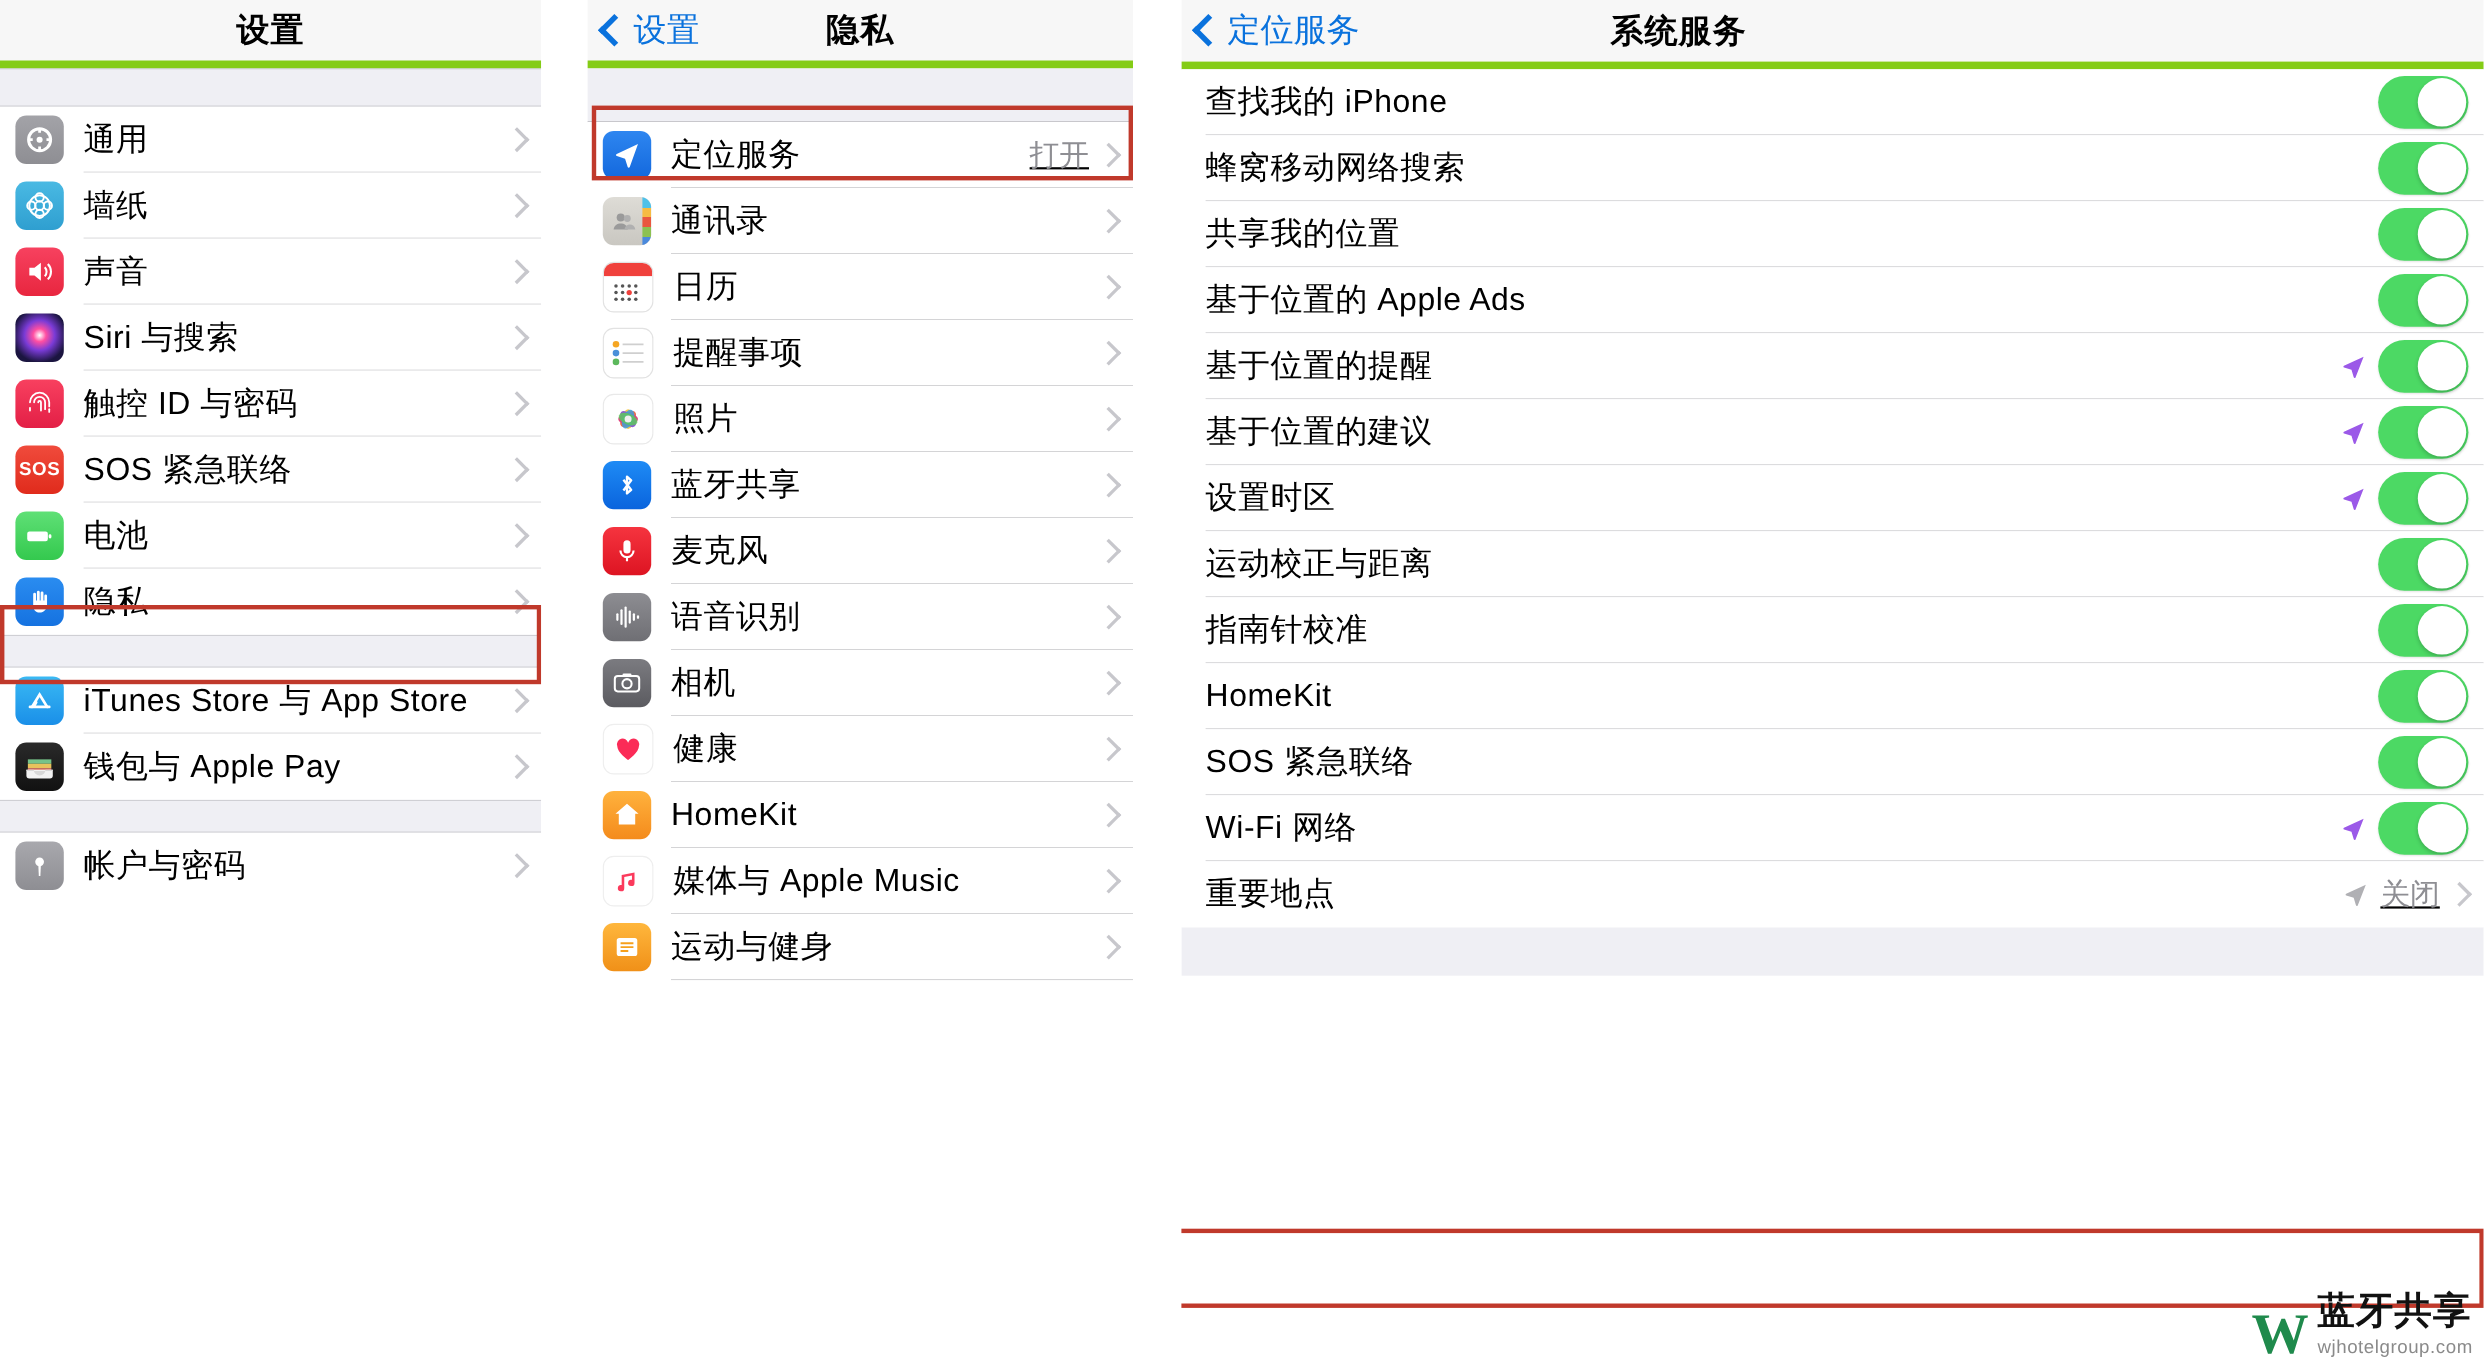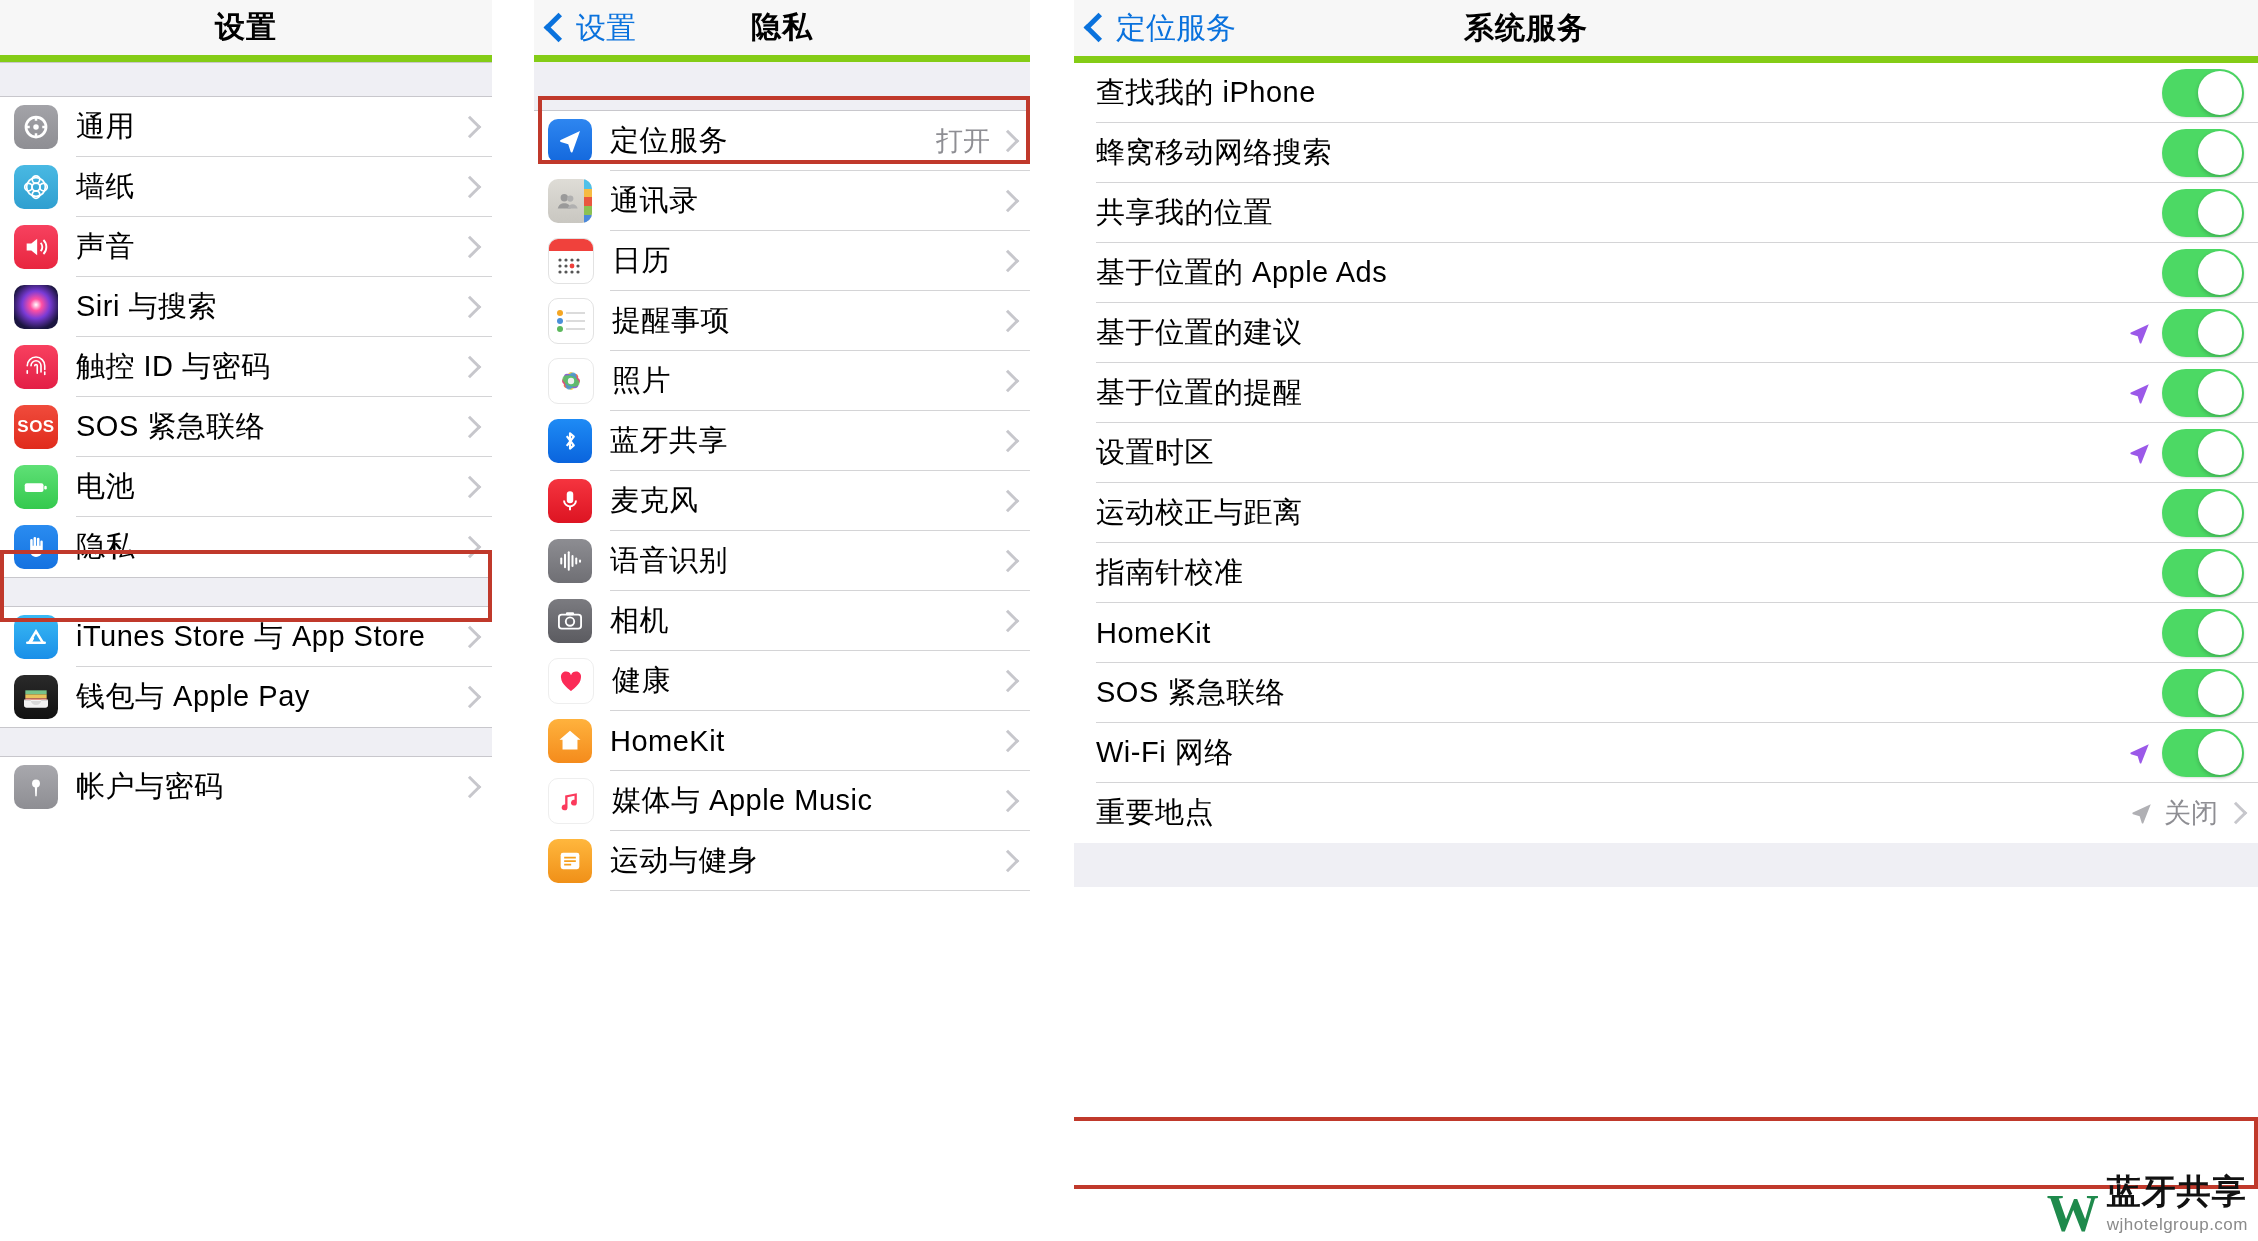--- a/index.html
+++ b/index.html
@@ -121,20 +121,21 @@
     color: #000000;
     white-space: nowrap;
     letter-spacing: 0.5px;
   }
   .row-right {
     margin-left: auto;
     display: flex;
     align-items: center;
     gap: 10px;
     padding-right: 14px;
+    text-decoration: underline;
   }
   .row-value {
     font-size: 27px;
     color: #8e8e93;
   }
   .chev {
     display: inline-block;
     width: 13px; height: 13px;
     border-top: 3px solid #c7c7cc;
     border-right: 3px solid #c7c7cc;
@@ -702,34 +703,34 @@
       <div class="row-label">基于位置的 Apple Ads</div>
       <div class="row-right">
         <span class="toggle">
             <span class="knob"></span>
           </span>
       </div>
       <div class="sep"></div>
     </div>
 
     <div class="row plain h60">
-      <div class="row-label">基于位置的建议</div>
+      <div class="row-label">基于位置的提醒</div>
       <div class="row-right">
         <span class="loc-arrow"><svg width="26" height="26" viewBox="0 0 24 24">
               <path fill="#9b59e8" d="M21 4L4.5 11.6c-.7.3-.6 1.3.1 1.5l6.2 1.9 1.9 6.2c.2.7 1.2.8 1.5.1z"></path>
             </svg></span>
         <span class="toggle">
             <span class="knob"></span>
           </span>
       </div>
       <div class="sep"></div>
     </div>
 
     <div class="row plain h60">
-      <div class="row-label">基于位置的提醒</div>
+      <div class="row-label">基于位置的建议</div>
       <div class="row-right">
         <span class="loc-arrow"><svg width="26" height="26" viewBox="0 0 24 24">
               <path fill="#9b59e8" d="M21 4L4.5 11.6c-.7.3-.6 1.3.1 1.5l6.2 1.9 1.9 6.2c.2.7 1.2.8 1.5.1z"></path>
             </svg></span>
         <span class="toggle">
             <span class="knob"></span>
           </span>
       </div>
       <div class="sep"></div>
     </div>

